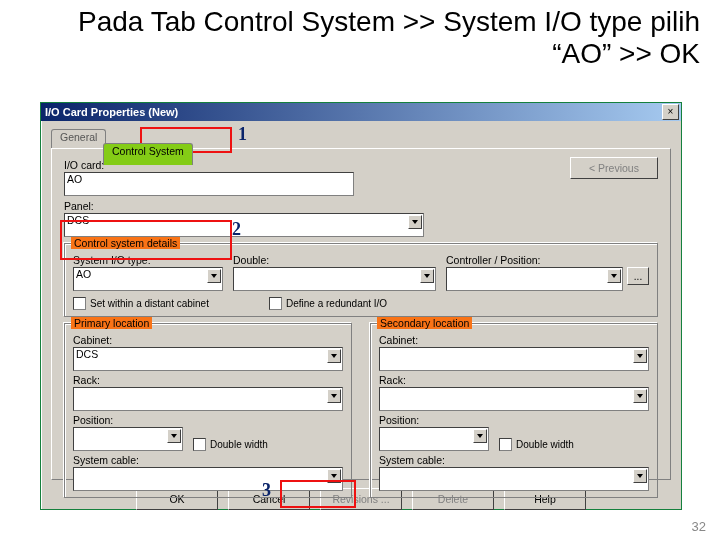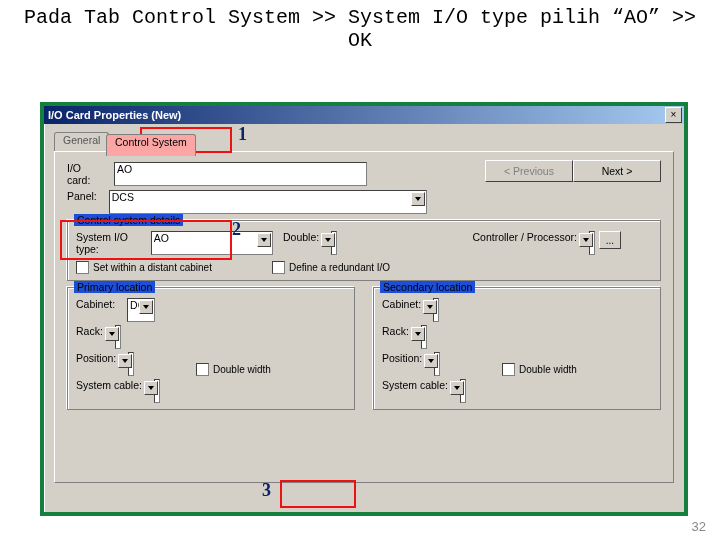--- a/index.html
+++ b/index.html
@@ -1,36 +1,36 @@
 <!DOCTYPE html>
 <html><head>
 <meta charset="utf-8">
 <style>
 html,body{margin:0;padding:0;width:720px;height:540px;background:#fff;font-family:"Segoe UI",Tahoma,Arial,sans-serif;overflow:hidden}
 .slide{position:relative;width:720px;height:540px}
-.heading{font-family:Liberation Mono, monospace;font-size:20px;line-height:1.15;text-align:center;padding:6px 20px 2px 20px;color:#000}
-.win{position:absolute;left:40px;top:102px;width:640px;height:406px;border:4px solid #15803d;background:#d4d0c8;box-shadow:1px 1px 0 #fff inset}
+.heading{font-family:Liberation Sans, sans-serif;font-size:28px;line-height:1.15;text-align:right;padding:6px 20px 2px 20px;color:#000}
+.win{position:absolute;left:40px;top:102px;width:640px;height:406px;border:1px solid #15803d;background:#d4d0c8;box-shadow:1px 1px 0 #fff inset}
 .titlebar{height:18px;background:linear-gradient(90deg,#0a246a 0%,#a6caf0 100%);display:flex;align-items:center;justify-content:space-between;padding:0 2px 0 4px}
 .titlebar .ttl{color:#fff;font-size:11px;font-weight:bold}
 .tbtn{width:15px;height:14px;background:#d4d0c8;border:1px solid #fff;border-right-color:#404040;border-bottom-color:#404040;display:flex;align-items:center;justify-content:center;font-size:10px;line-height:1;font-family:Arial}
 .body{position:relative;padding:6px 10px 8px 10px;font-size:10.5px;color:#000}
 .tabs{position:relative;height:22px}
 .tab{position:absolute;top:2px;height:18px;padding:1px 8px 0 8px;border:1px solid #808080;border-bottom:none;background:#d4d0c8;border-top-left-radius:3px;border-top-right-radius:3px;font-size:10.5px}
-.tab.active{top:4px;height:20px;background:#fca5a5;z-index:2}
+.tab.active{top:16px;height:20px;background:#84cc16;z-index:2}
 .tab.inactive{color:#555}
 .panel{position:relative;border:1px solid #808080;border-top-color:#fff;border-left-color:#fff;background:#d4d0c8;height:332px;padding:10px 12px 8px 12px;box-sizing:border-box;margin-top:-1px}
 .lbl{font-size:10.5px}
 .inp{height:24px;border:1px solid #808080;border-top-color:#404040;border-left-color:#404040;background:#fff;font-size:10.5px;padding:0 2px;box-sizing:border-box}
 .combo{position:relative}
 .combo .arrow{position:absolute;right:1px;top:1px;width:14px;height:14px;background:#d4d0c8;border:1px solid #fff;border-right-color:#404040;border-bottom-color:#404040;box-sizing:border-box;display:flex;align-items:center;justify-content:center}
 .combo .arrow:after{content:"";border-left:3px solid transparent;border-right:3px solid transparent;border-top:4px solid #000}
 .group{position:relative;border:1px solid #808080;box-shadow:1px 1px 0 #fff inset,-1px -1px 0 #fff;padding:10px 8px 6px 8px;margin-top:6px}
-.group>.legend{position:absolute;top:-7px;left:6px;background:#1d4ed8;padding:0 3px;font-size:10.5px}
+.group>.legend{position:absolute;top:-7px;left:6px;background:#f97316;padding:0 3px;font-size:10.5px}
 .row{display:flex;gap:10px;align-items:flex-end}
-.col{flex:1;display:flex;flex-direction:row;gap:12px}
+.col{flex:1;display:flex;flex-direction:column;gap:1px}
 .chk{display:flex;align-items:center;gap:4px;font-size:10px}
 .chkbox{width:11px;height:11px;border:1px solid #808080;border-top-color:#404040;border-left-color:#404040;background:#fff}
 .btn{height:20px;min-width:64px;padding:0 8px;border:1px solid #404040;border-top-color:#fff;border-left-color:#fff;background:#d4d0c8;font-size:10.5px;display:inline-flex;align-items:center;justify-content:center}
 .btn.dis{color:#808080}
 .navbtns{position:absolute;top:8px;right:12px;display:flex;}
 .smallbtn{height:16px;width:20px;border:1px solid #404040;border-top-color:#fff;border-left-color:#fff;background:#d4d0c8;font-size:10px;display:flex;align-items:center;justify-content:center}
 .twocol{display:flex;gap:18px}
 .twocol>.group{flex:1}
 .btnbar{display:flex;gap:10px;justify-content:center;margin-top:8px}
 .redbox{position:absolute;border:2px solid #e11;pointer-events:none}
@@ -52,21 +52,20 @@
   </div>
   <div class="body">
     <div class="tabs">
       <div class="tab inactive" style="left:0">General</div>
       <div class="tab active" style="left:52px">Control System</div>
     </div>
 
     <div class="panel">
       <div class="navbtns">
         <div class="btn dis" style="min-width:70px">&lt; Previous</div>
-        <div class="btn" style="min-width:70px">Next &gt;</div>
       </div>
 
       <div class="col" style="width:300px">
         <span class="lbl">I/O card:</span>
         <div class="inp" style="width:290px">AO</div>
       </div>
       <div class="col" style="width:360px;margin-top:4px">
         <span class="lbl">Panel:</span>
         <div class="inp combo" style="width:360px"><span>DCS</span><span class="arrow"></span></div>
       </div>
@@ -76,21 +75,21 @@
         <div class="row">
           <div class="col" style="flex:0 0 150px">
             <span class="lbl">System I/O type:</span>
             <div class="inp combo" style="width:150px"><span>AO</span><span class="arrow"></span></div>
           </div>
           <div class="col">
             <span class="lbl">Double:</span>
             <div class="inp combo"><span></span><span class="arrow"></span></div>
           </div>
           <div class="col">
-            <span class="lbl">Controller / Processor:</span>
+            <span class="lbl">Controller / Position:</span>
             <div style="display:flex;gap:4px">
               <div class="inp combo" style="flex:1"><span></span><span class="arrow"></span></div>
               <div class="smallbtn">...</div>
             </div>
           </div>
         </div>
         <div class="row" style="margin-top:6px;gap:60px">
           <div class="chk">
                 <span class="chkbox"></span>
                 <span>Set within a distant cabinet</span>
@@ -164,20 +163,27 @@
           <div class="col" style="margin-top:3px">
                 <span class="lbl">System cable:</span>
             <div class="inp combo">
                   <span class="arrow"></span>
                 </div>
               </div>
         </div>
       </div>
     </div>
 
+    <div class="btnbar">
+      <div class="btn">OK</div>
+      <div class="btn">Cancel</div>
+      <div class="btn dis">Revisions ...</div>
+      <div class="btn dis">Delete</div>
+      <div class="btn">Help</div>
+    </div>
   </div>
 </div>
 
 <div class="redbox" style="left:140px;top:127px;width:88px;height:22px"></div>
 <span class="num" style="left:238px;top:124px">1</span>
 <div class="redbox" style="left:60px;top:220px;width:168px;height:36px"></div>
 <span class="num" style="left:232px;top:219px">2</span>
 <div class="redbox" style="left:280px;top:480px;width:72px;height:24px"></div>
 <span class="num" style="left:262px;top:480px">3</span>
 

